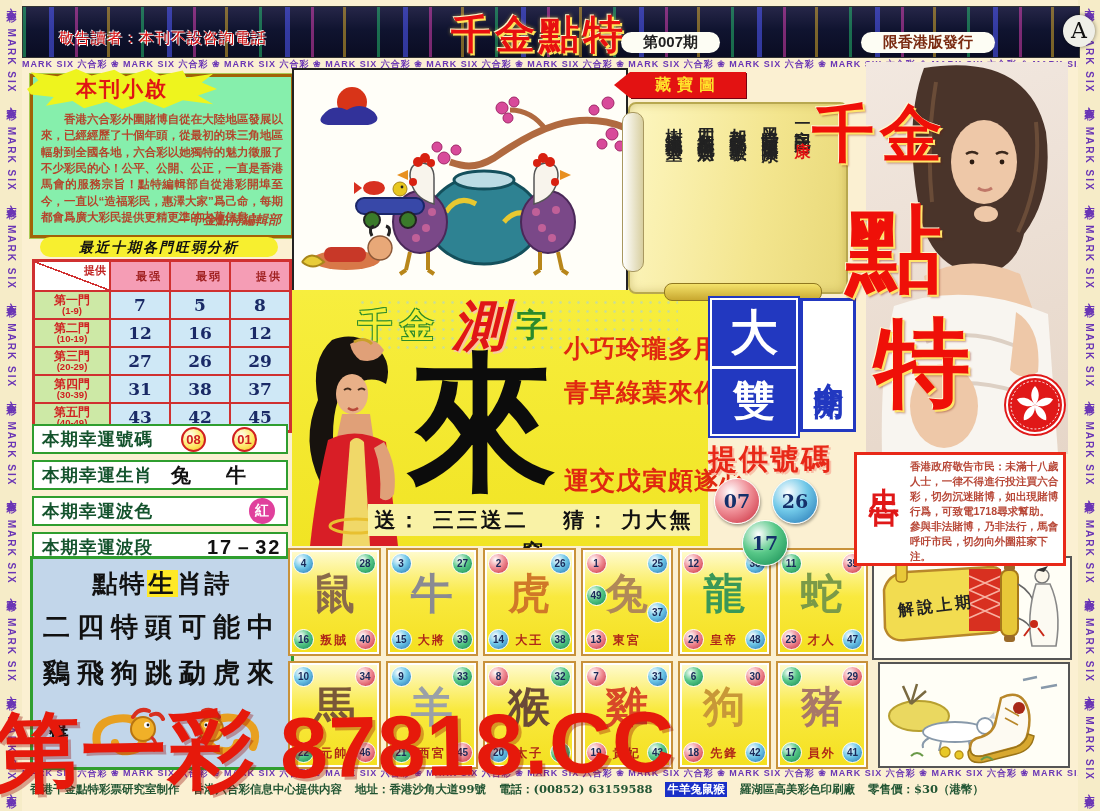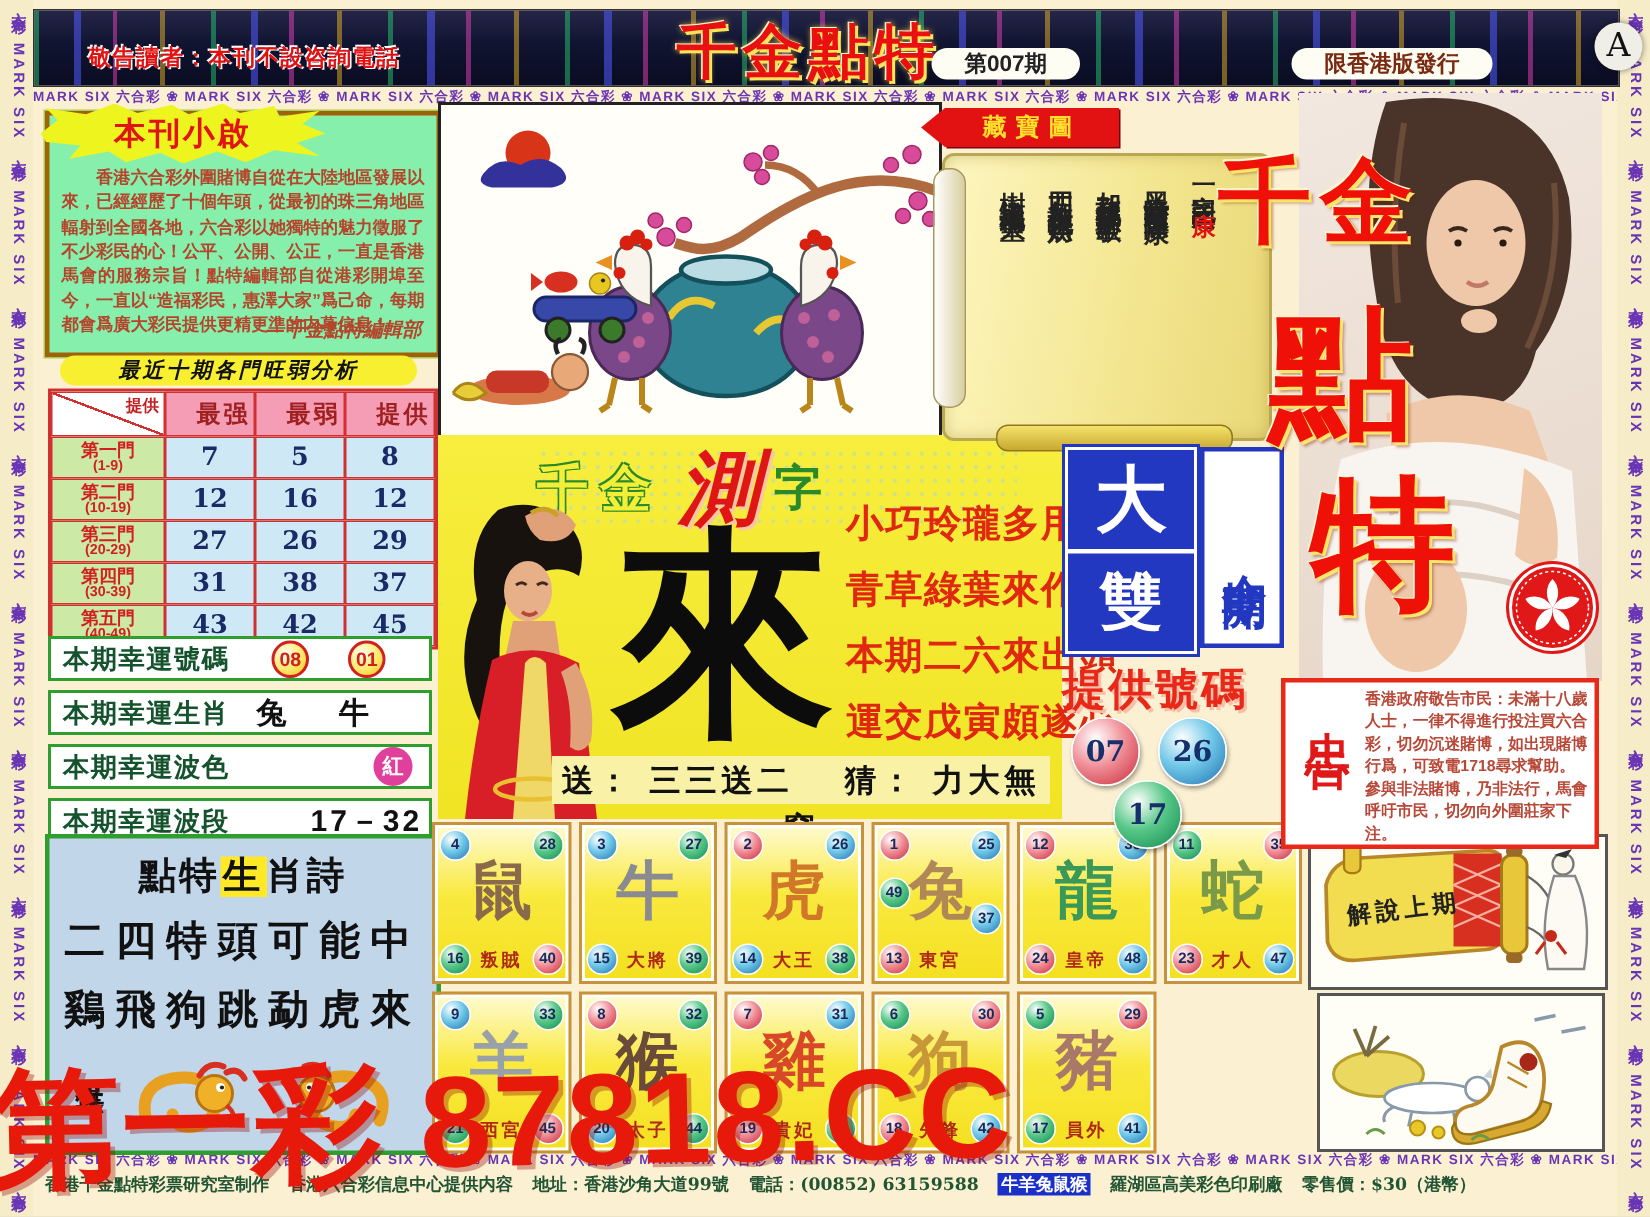--- a/index.html
+++ b/index.html
@@ -20,21 +20,21 @@
 
   
   #banner{left:22px;top:6px;width:1056px;height:50px;
     background:
       repeating-linear-gradient(90deg, rgba(40,220,120,.45) 0 3px, rgba(0,0,0,0) 3px 26px,
         rgba(80,90,255,.55) 26px 31px, rgba(0,0,0,0) 31px 52px,
         rgba(255,70,200,.45) 52px 55px, rgba(0,0,0,0) 55px 84px,
         rgba(255,200,40,.45) 84px 87px, rgba(0,0,0,0) 87px 118px),
       linear-gradient(180deg,#262648 0%,#101430 45%,#0a0c22 100%);
     border:1px solid #333;}
-  #notice{left:36px;top:22px;color:#e31212;font-size:15px;font-weight:bold;
+  #notice{left:36px;top:22px;color:#e31212;font-size:15px;font-weight:normal;
           text-shadow:1px 1px 0 #fff,-1px -1px 0 #fff;letter-spacing:1px;}
   #masthead{left:428px;top:0px;font-size:40px;font-weight:900;color:#e81010;letter-spacing:4px;
             text-shadow:2px 2px 0 #ffe35a,-1px -1px 0 #fff7cc,0 0 4px #ffd34a;}
   .pill{background:#fdfdf4;border-radius:12px;padding:1px 22px;font-size:15px;font-weight:bold;color:#222;}
   #issue{left:598px;top:25px;}
   #edition{left:838px;top:25px;color:#7a2a10;}
   #corner-a{left:1040px;top:8px;width:32px;height:32px;border-radius:50%;background:#efefe8;
             font-size:22px;text-align:center;line-height:32px;color:#111;box-shadow:0 0 4px rgba(0,0,0,.5);}
 
   
@@ -50,21 +50,21 @@
   
   #analysis-pill{left:40px;top:237px;width:238px;height:20px;background:#f7ef2f;border-radius:10px;
                  color:#111;font-size:14px;font-weight:900;text-align:center;line-height:20px;letter-spacing:2px;font-style:italic;}
   #analysis{left:32px;top:259px;width:256px;border:2px solid #d03030;background:#fff;
             display:grid;grid-template-columns:76px 60px 60px 60px;}
   #analysis .c{border:1px solid #d03030;height:26px;display:flex;align-items:center;justify-content:center;}
   #analysis .hc{height:28px;}
   #corner-cell{position:relative;background:
      linear-gradient(to top right, transparent 48.5%, #d03030 48.5%, #d03030 51.5%, transparent 51.5%),#fff;}
   #corner-cell span{position:absolute;right:3px;top:1px;font-size:11px;color:#c02020;font-weight:bold;}
-  .hdr{background:#f59db5;color:#a02020;font-weight:900;font-size:16px;letter-spacing:2px;padding-left:18px;}
+  .hdr{background:#f59db5;color:#a02020;font-weight:900;font-size:11px;letter-spacing:2px;padding-left:18px;}
   .rlab{background:#cde9a6;color:#d02020;font-weight:900;font-size:12px;flex-direction:column;line-height:1;}
   .rlab .rng{font-size:9.5px;font-weight:bold;}
   .val{background:#cfe8f6;color:#1a2a66;font-weight:900;font-size:17px;}
 
   
   .lucky{left:32px;width:256px;height:30px;background:#fff;border:2px solid #2f9e2f;
          display:flex;align-items:center;padding:0 8px;box-sizing:border-box;}
   .lucky .lab{color:#14532d;font-weight:900;font-size:17.5px;letter-spacing:1px;white-space:nowrap;}
   .numball{width:25px;height:25px;border-radius:50%;background:radial-gradient(circle at 35% 30%,#fffef0 0%,#ffe96a 55%,#f2c218 100%);
            border:2px solid #d02020;color:#d02020;font-weight:900;font-size:13px;display:flex;align-items:center;justify-content:center;box-sizing:border-box;}
@@ -378,21 +378,20 @@
       <path d="M56 78 q5 4 10 0" stroke="#b84838" stroke-width="2.5" fill="none"></path>
       <path d="M50 84 L78 84 L82 112 L44 112 Z" fill="#e0a078"></path>
       <path d="M36 110 Q64 96 94 112 L106 216 L18 216 Q24 160 36 110 Z" fill="#d81e26"></path>
       <path d="M58 112 Q64 104 72 112 L78 216 L50 216 Z" fill="#f0d868"></path>
       <ellipse cx="64" cy="196" rx="26" ry="7" fill="none" stroke="#e8c030" stroke-width="3"></ellipse>
       <path d="M92 112 q14 24 10 52 q-6 10 -14 4 q2 -30 -6 -50 z" fill="#e0a078"></path>
     </svg>
     <div id="cezi-big" class="abs serif">來</div>
     <div id="cl0" class="abs cezi-line serif">小巧玲瓏多用機</div>
     <div id="cl1" class="abs cezi-line serif">青草綠葉來作食</div>
-    <div id="cl2" class="abs cezi-line serif">本期二六來出頭</div>
     <div id="cl3" class="abs cezi-line serif">運交戊寅頗遂心</div>
     <div id="cezi-foot" class="abs serif">送： 三三送二　 猜： 力大無窮</div>
   </div>
 
   <div id="arrow" class="abs serif">藏寶圖</div>
   <div id="scroll" class="abs">
     <div id="scroll-cols">
       <div class="scol stitle">
         <span>一字記之曰</span><span class="redchar">康</span>
       </div>
@@ -497,20 +496,28 @@
         <span class="zanimal" style="color: rgb(58, 152, 88);">龍</span>
         <span class="zlabel">皇帝</span>
       </div>
       <div class="zcell">
         <span class="zball pos-tl" style="background: radial-gradient(circle at 35% 30%, rgb(255, 255, 255) 0%, rgb(88, 200, 136) 45%, rgb(16, 136, 80) 100%);">11</span>
         <span class="zball pos-tr" style="background: radial-gradient(circle at 35% 30%, rgb(255, 255, 255) 0%, rgb(240, 144, 152) 45%, rgb(200, 40, 56) 100%);">35</span>
         <span class="zball pos-bl" style="background: radial-gradient(circle at 35% 30%, rgb(255, 255, 255) 0%, rgb(240, 144, 152) 45%, rgb(200, 40, 56) 100%);">23</span>
         <span class="zball pos-br" style="background: radial-gradient(circle at 35% 30%, rgb(255, 255, 255) 0%, rgb(112, 200, 232) 45%, rgb(32, 112, 176) 100%);">47</span>
         <span class="zanimal" style="color: rgb(122, 154, 72);">蛇</span>
         <span class="zlabel">才人</span>
+      </div>
+      <div class="zcell">
+        <span class="zball pos-tl" style="background: radial-gradient(circle at 35% 30%, rgb(255, 255, 255) 0%, rgb(112, 200, 232) 45%, rgb(32, 112, 176) 100%);">10</span>
+        <span class="zball pos-tr" style="background: radial-gradient(circle at 35% 30%, rgb(255, 255, 255) 0%, rgb(240, 144, 152) 45%, rgb(200, 40, 56) 100%);">34</span>
+        <span class="zball pos-bl" style="background: radial-gradient(circle at 35% 30%, rgb(255, 255, 255) 0%, rgb(88, 200, 136) 45%, rgb(16, 136, 80) 100%);">22</span>
+        <span class="zball pos-br" style="background: radial-gradient(circle at 35% 30%, rgb(255, 255, 255) 0%, rgb(240, 144, 152) 45%, rgb(200, 40, 56) 100%);">46</span>
+        <span class="zanimal" style="color: rgb(122, 88, 56);">馬</span>
+        <span class="zlabel">元帥</span>
       </div>
       <div class="zcell">
         <span class="zball pos-tl" style="background: radial-gradient(circle at 35% 30%, rgb(255, 255, 255) 0%, rgb(112, 200, 232) 45%, rgb(32, 112, 176) 100%);">9</span>
         <span class="zball pos-tr" style="background: radial-gradient(circle at 35% 30%, rgb(255, 255, 255) 0%, rgb(88, 200, 136) 45%, rgb(16, 136, 80) 100%);">33</span>
         <span class="zball pos-bl" style="background: radial-gradient(circle at 35% 30%, rgb(255, 255, 255) 0%, rgb(88, 200, 136) 45%, rgb(16, 136, 80) 100%);">21</span>
         <span class="zball pos-br" style="background: radial-gradient(circle at 35% 30%, rgb(255, 255, 255) 0%, rgb(240, 144, 152) 45%, rgb(200, 40, 56) 100%);">45</span>
         <span class="zanimal" style="color: rgb(154, 160, 168);">羊</span>
         <span class="zlabel">西宮</span>
       </div>
       <div class="zcell">

